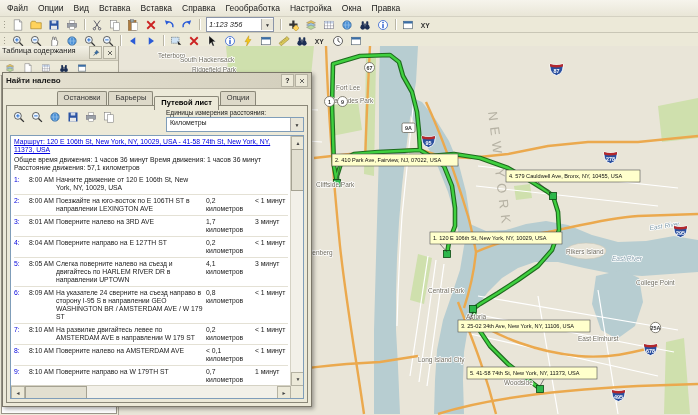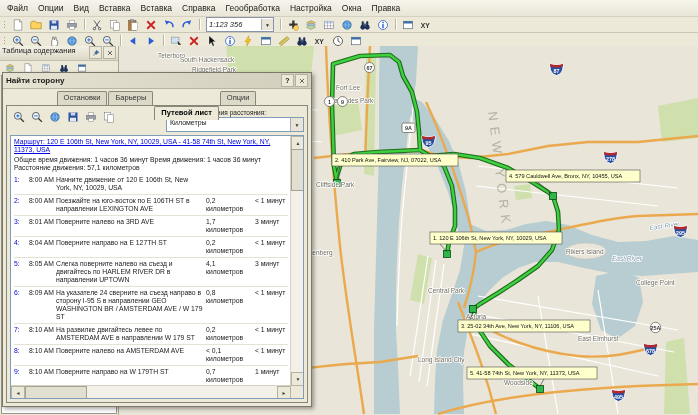--- a/index.html
+++ b/index.html
@@ -43,21 +43,21 @@
   .shield-dark{font-size:5.4px;font-weight:bold;fill:#333;text-anchor:middle;}
   
   .dialog{position:absolute;left:2px;top:26px;width:308px;height:333px;background:#ece9d8;z-index:2;
           border:1px solid #7b776a;box-shadow:2px 2px 4px rgba(0,0,0,.35);display:flex;flex-direction:column;}
   .dlg-title{height:15px;display:flex;align-items:center;padding:0 3px;font-size:8px;font-weight:bold;
              background:linear-gradient(90deg,#e7e3d3,#d2cebc);border-bottom:1px solid #b8b4a4;}
   .dlg-title .ttl{flex:1;}
   .tabs{display:flex;padding:2px 3px 0 3px;justify-content:center;}
   .tab{font-size:7.5px;padding:1px 6px 2px 6px;background:#ddd9c9;border:1px solid #8a8778;border-bottom:none;
        border-radius:2px 2px 0 0;margin-right:1px;color:#333;}
-  .tab.active{background:#ece9d8;position:relative;top:15px;padding-bottom:3px;font-weight:bold;color:#000;}
+  .tab.active{background:#ece9d8;position:relative;top:5px;padding-bottom:3px;font-weight:bold;color:#000;}
   .tab-panel{flex:1;margin:0 3px 3px 3px;border:1px solid #8a8778;background:#ece9d8;
              display:flex;flex-direction:column;padding:3px;min-height:0;}
   .dlg-toolbar{display:flex;justify-content:space-between;align-items:flex-start;margin-bottom:3px;}
   .dlg-tools{display:flex;align-items:center;}
   .units{display:flex;flex-direction:column;align-items:flex-start;}
   .units .ulabel{font-size:6.5px;margin-bottom:1px;}
   .ucombo{display:flex;width:136px;height:13px;background:#fff;border:1px solid #7f9db9;font-size:7px;}
   .ucombo .cval{flex:1;padding:1px 3px;}
   .ucombo .carr{width:12px;background:#e8e5d8;border-left:1px solid #aaa;font-size:5px;
                 display:flex;align-items:center;justify-content:center;color:#333;}
@@ -642,21 +642,21 @@
             <svg class="ic" style="width:10px;height:10px">
               <use href="#sym-window"></use>
             </svg>
           </span>
       </div>
       <div class="toc-body"></div>
     </div>
 
     <div class="dialog">
       <div class="dlg-title">
-        <span class="ttl">Найти сторону</span>
+        <span class="ttl">Найти налево</span>
         <span class="minibtn">?</span>
         <span class="minibtn">
             <svg class="ic" style="width:8px;height:8px">
               <use href="#sym-close"></use>
             </svg>
           </span>
       </div>
       <div class="tabs">
         <span class="tab">Остановки</span>
         <span class="tab">Барьеры</span>

